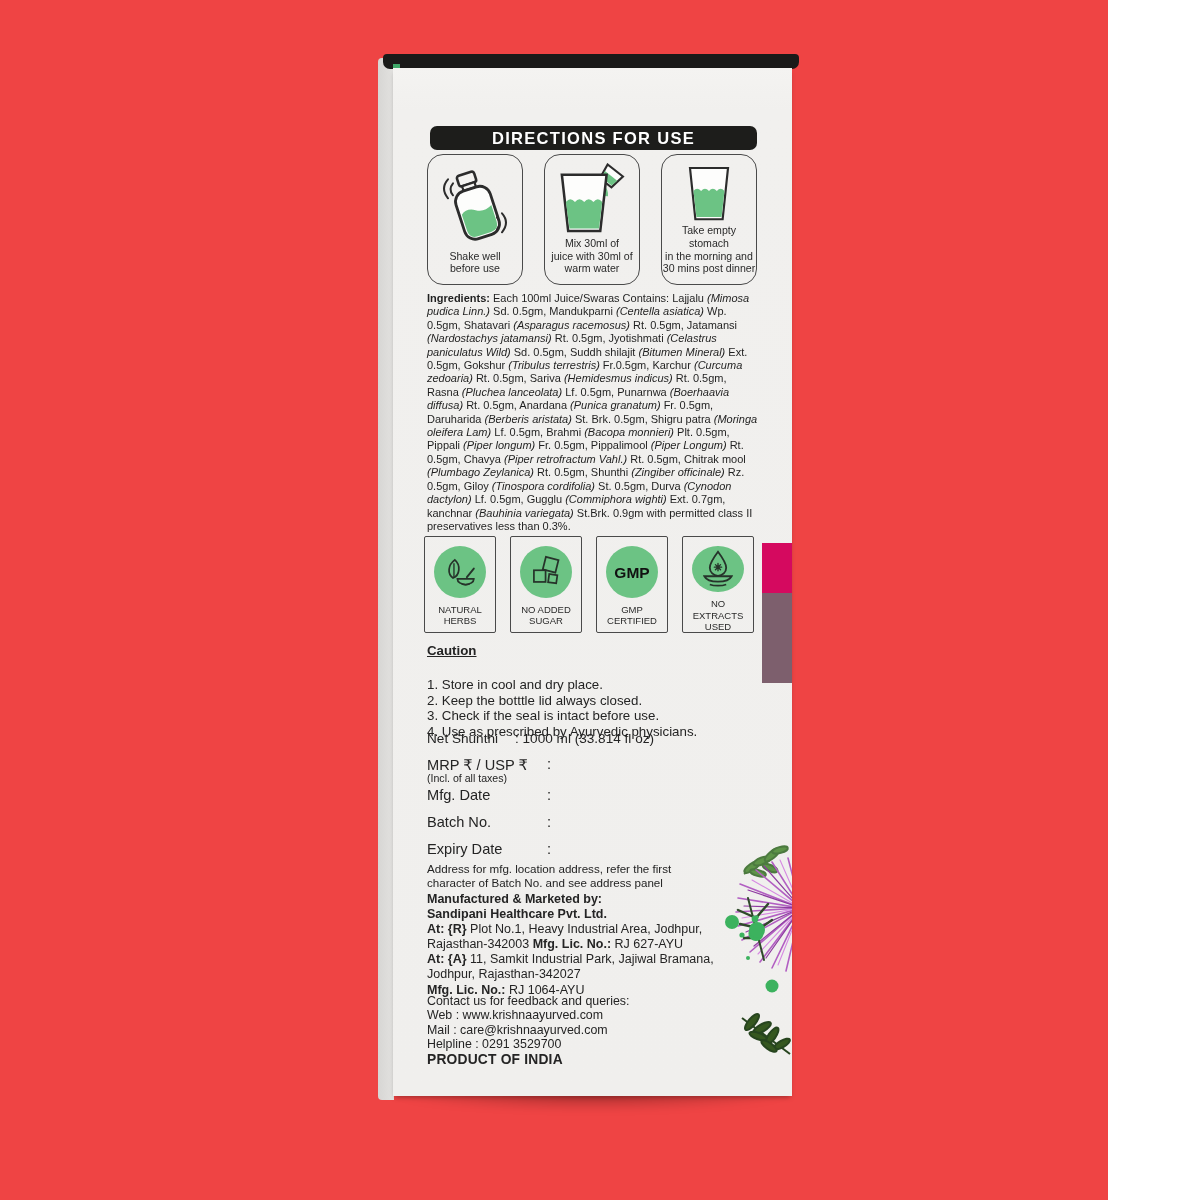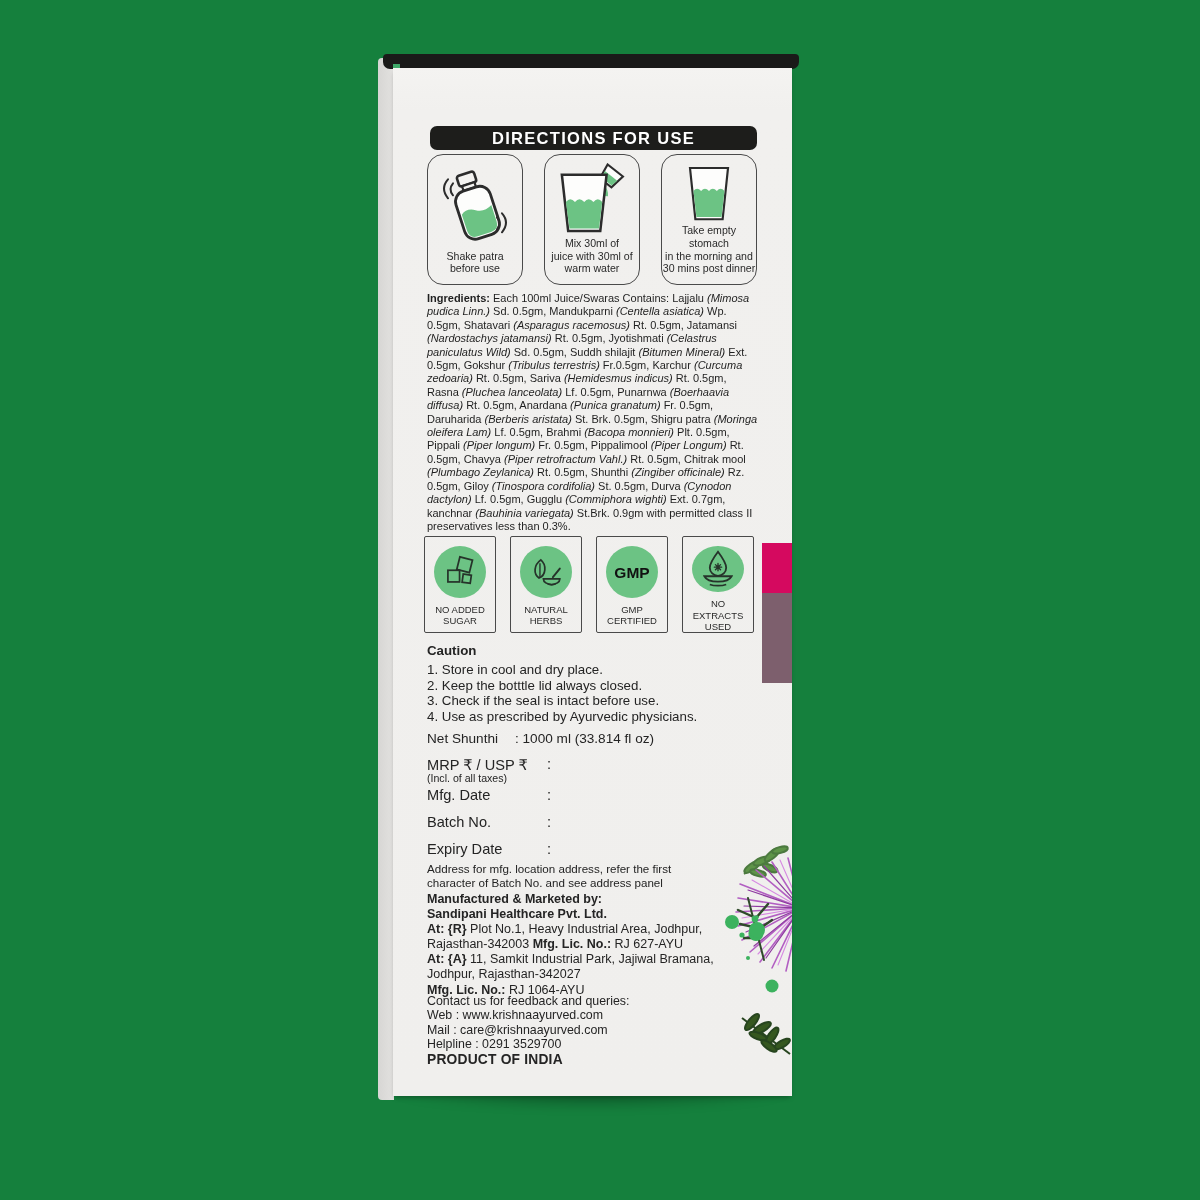--- a/index.html
+++ b/index.html
@@ -1,18 +1,18 @@
 <!DOCTYPE html>
 <html><head>
 <meta charset="utf-8">
 <style>
   * { margin:0; padding:0; box-sizing:border-box; }
   html,body { background:#ffffff; }
   body { font-family:"Liberation Sans","DejaVu Sans",sans-serif; color:#242424; }
-  .scene { position:relative; width:1200px; height:1200px; background:#15803d; overflow:hidden; }
+  .scene { position:relative; width:1108px; height:1200px; background:#ef4444; overflow:hidden; }
 
   
   .box-shadow { position:absolute; left:386px; top:1092px; width:410px; height:20px;
     background:radial-gradient(ellipse at 50% 10%, rgba(0,0,0,0.28), rgba(0,0,0,0) 70%); filter:blur(3px); }
   .side-strip { position:absolute; left:378px; top:58px; width:16px; height:1042px;
     background:linear-gradient(90deg,#d7d6d4,#e3e2e0); border-radius:4px 0 0 4px; }
   .top-band { position:absolute; left:383px; top:54px; width:416px; height:15px;
     background:#1a1a19; border-radius:4px 4px 7px 7px; }
   .green-sliver { position:absolute; left:393px; top:64px; width:7px; height:6px; background:#3fa869; }
 
@@ -45,21 +45,21 @@
     display:flex; align-items:center; justify-content:center; }
   .badge-label { margin-top:6px; font-size:9.5px; line-height:1.18; text-align:center;
     white-space:pre-line; color:#2a2a2a; }
 
   
   .swatch-pink  { right:0; top:475px; width:30px; height:50px; background:#d5095f; }
   .swatch-mauve { right:0; top:525px; width:30px; height:90px; background:#7d5f6d; }
 
   
   .caution { left:34px; top:575px; width:334px; font-size:13.3px; line-height:15.4px; }
-  .caution-title { font-weight:bold; margin-bottom:4px; }
+  .caution-title { font-weight:bold; margin-bottom:19px;text-decoration:underline; }
 
   .netvol { left:34px; top:663px; width:334px; font-size:13.6px; display:flex; }
   .netvol-label { min-width:88px; }
 
   
   .pricing { left:34px; top:688px; width:334px; }
   .p-row { display:flex; font-size:14.6px; }
   .p-label { min-width:120px; }
   .p-note { font-size:10.6px; margin:-1px 0 3px 0; }
   .p-gap { height:11px; }
@@ -97,21 +97,21 @@
             <rect x="28" y="4" width="18" height="11" rx="2.5" fill="#f4f3f1" stroke="#2c2c2c" stroke-width="2.6"></rect>
             <rect x="30.5" y="15" width="13" height="5" fill="#f4f3f1" stroke="#2c2c2c" stroke-width="2.2"></rect>
             <rect x="19" y="20" width="36" height="50" rx="11" fill="#fdfdfc" stroke="#2c2c2c" stroke-width="2.8"></rect>
             <path d="M21.5 42 Q28 37 36 42 T52.5 42 L52.5 59 Q52.5 67.5 44 67.5 L30 67.5 Q21.5 67.5 21.5 59 Z" fill="#6cc384"></path>
           </g>
           <path d="M14 15 q-5 6 0 12" fill="none" stroke="#2c2c2c" stroke-width="2" stroke-linecap="round"></path>
           <path d="M9 11 q-8 9 0 19" fill="none" stroke="#2c2c2c" stroke-width="2" stroke-linecap="round"></path>
           <path d="M58 49 q5 6 0 12" fill="none" stroke="#2c2c2c" stroke-width="2" stroke-linecap="round"></path>
           <path d="M63 45 q8 9 0 19" fill="none" stroke="#2c2c2c" stroke-width="2" stroke-linecap="round"></path>
         </svg>
-        <div class="dir-cap">Shake patra
+        <div class="dir-cap">Shake well
 before use</div>
       </div>
 
       <div class="dir-box">
         <svg width="78" height="76" viewBox="0 0 78 76">
           <g transform="rotate(38 58 14)">
             <path d="M48 6 L50.5 22 H65.5 L68 6 Z" fill="#fdfdfc" stroke="#2c2c2c" stroke-width="2.2"></path>
             <path d="M50 13 L51.3 20.5 H64.7 L66 13 Z" fill="#6cc384"></path>
           </g>
           <path d="M49 22 q5 6 4.5 12" fill="none" stroke="#6cc384" stroke-width="4"></path>
@@ -133,41 +133,41 @@
 30 mins post dinner</div>
       </div>
     </div>
 
     <div class="abs ingredients"><b>Ingredients:</b><span> Each 100ml Juice/Swaras Contains: Lajjalu </span><i>(Mimosa pudica Linn.)</i><span> Sd. 0.5gm, Mandukparni </span><i>(Centella asiatica)</i><span> Wp. 0.5gm, Shatavari </span><i>(Asparagus racemosus)</i><span> Rt. 0.5gm, Jatamansi </span><i>(Nardostachys jatamansi)</i><span> Rt. 0.5gm, Jyotishmati </span><i>(Celastrus paniculatus Wild)</i><span> Sd. 0.5gm, Suddh shilajit </span><i>(Bitumen Mineral)</i><span> Ext. 0.5gm, Gokshur </span><i>(Tribulus terrestris)</i><span> Fr.0.5gm, Karchur </span><i>(Curcuma zedoaria)</i><span> Rt. 0.5gm, Sariva </span><i>(Hemidesmus indicus)</i><span> Rt. 0.5gm, Rasna </span><i>(Pluchea lanceolata)</i><span> Lf. 0.5gm, Punarnwa </span><i>(Boerhaavia diffusa)</i><span> Rt. 0.5gm, Anardana </span><i>(Punica granatum)</i><span> Fr. 0.5gm, Daruharida </span><i>(Berberis aristata)</i><span> St. Brk. 0.5gm, Shigru patra </span><i>(Moringa oleifera Lam)</i><span> Lf. 0.5gm, Brahmi </span><i>(Bacopa monnieri)</i><span> Plt. 0.5gm, Pippali </span><i>(Piper longum)</i><span> Fr. 0.5gm, Pippalimool </span><i>(Piper Longum)</i><span> Rt.  0.5gm, Chavya </span><i>(Piper retrofractum Vahl.)</i><span> Rt. 0.5gm, Chitrak mool </span><i>(Plumbago Zeylanica)</i><span> Rt. 0.5gm, Shunthi </span><i>(Zingiber officinale)</i><span> Rz. 0.5gm, Giloy </span><i>(Tinospora cordifolia)</i><span> St. 0.5gm, Durva </span><i>(Cynodon dactylon)</i><span> Lf. 0.5gm, Gugglu </span><i>(Commiphora wighti)</i><span> Ext. 0.7gm, kanchnar </span><i>(Bauhinia variegata)</i><span> St.Brk. 0.9gm with permitted class II preservatives less than 0.3%.</span></div>
 
     <div class="abs badge-row">
       <div class="badge">
         <div class="badge-circle">
           <svg width="38" height="38" viewBox="0 0 44 44">
-            <rect x="20" y="6" width="15" height="15" fill="none" stroke="#26332a" stroke-width="2" transform="rotate(14 27 13)"></rect>
-            <rect x="8" y="20" width="13.5" height="13.5" fill="none" stroke="#26332a" stroke-width="2"></rect>
-            <rect x="25" y="25" width="9.5" height="9.5" fill="none" stroke="#26332a" stroke-width="2" transform="rotate(8 30 30)"></rect>
-          </svg>
-        </div>
-        <div class="badge-label">NO ADDED
-SUGAR</div>
-      </div>
-
-      <div class="badge">
-        <div class="badge-circle">
-          <svg width="38" height="38" viewBox="0 0 44 44">
             <path d="M16 8 C8 14 7 24 14 29 C22 26 23 14 16 8 Z" fill="none" stroke="#26332a" stroke-width="2"></path>
             <path d="M15 12 L15 28" stroke="#26332a" stroke-width="1.6"></path>
             <path d="M19 30 a9.5 6.5 0 0 0 19 0 Z" fill="none" stroke="#26332a" stroke-width="2"></path>
             <path d="M24 36 a7 3 0 0 0 9 0" fill="none" stroke="#26332a" stroke-width="1.8"></path>
             <path d="M30 28 L38 18" stroke="#26332a" stroke-width="2.2" stroke-linecap="round"></path>
           </svg>
         </div>
         <div class="badge-label">NATURAL
 HERBS</div>
+      </div>
+
+      <div class="badge">
+        <div class="badge-circle">
+          <svg width="38" height="38" viewBox="0 0 44 44">
+            <rect x="20" y="6" width="15" height="15" fill="none" stroke="#26332a" stroke-width="2" transform="rotate(14 27 13)"></rect>
+            <rect x="8" y="20" width="13.5" height="13.5" fill="none" stroke="#26332a" stroke-width="2"></rect>
+            <rect x="25" y="25" width="9.5" height="9.5" fill="none" stroke="#26332a" stroke-width="2" transform="rotate(8 30 30)"></rect>
+          </svg>
+        </div>
+        <div class="badge-label">NO ADDED
+SUGAR</div>
       </div>
 
       <div class="badge">
         <div class="badge-circle">
           <svg width="44" height="44" viewBox="0 0 44 44">
             <text x="22" y="28" text-anchor="middle" font-family="Liberation Sans, DejaVu Sans, sans-serif" font-size="15.5" font-weight="bold" fill="#111111">GMP</text>
           </svg>
         </div>
         <div class="badge-label">GMP
 CERTIFIED</div>

